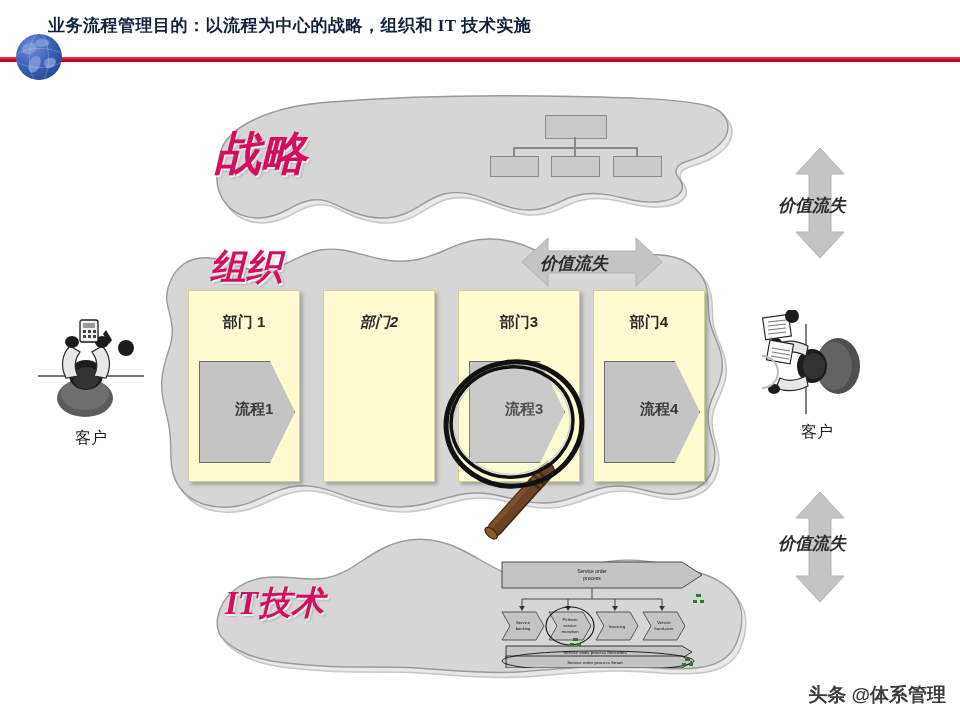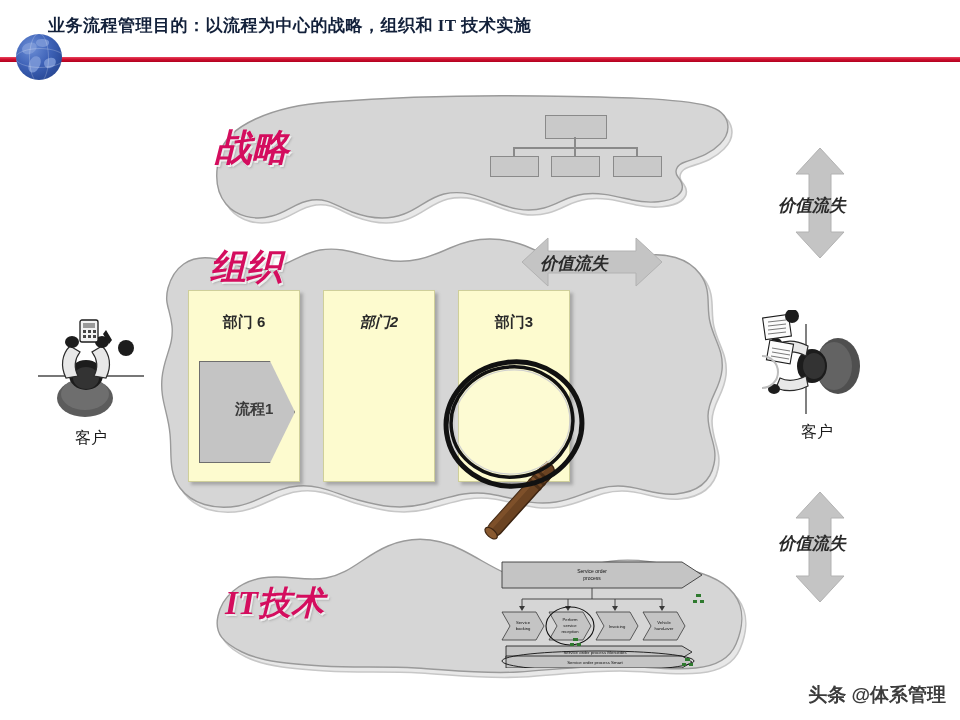--- a/index.html
+++ b/index.html
@@ -46,21 +46,21 @@
 
   
   .band-title{
     position:absolute;
     font-family:"Liberation Serif","DejaVu Serif",serif;
     font-style:italic;font-weight:bold;
     color:#d40d5e;
     text-shadow:1.5px 1.5px 0 rgba(255,255,255,.75), 2.5px 2.5px 2px rgba(120,120,120,.35);
     white-space:nowrap;
   }
-  #t-strategy{left:215px;top:123px;font-size:37px;}
+  #t-strategy{left:215px;top:123px;font-size:46px;}
   #t-organization{left:210px;top:243px;font-size:36px;}
   #t-it{left:225px;top:581px;font-size:33px;}
 
   
   .oc-box{position:absolute;background:#c9c9c9;border:1px solid #8a8a8a;}
   .oc-line{position:absolute;background:#8a8a8a;}
 
   
   .dept{
     position:absolute;top:290px;width:110px;height:190px;
@@ -203,30 +203,39 @@
   <div class="band-title" id="t-organization">组织</div>
 
   <div class="vl-h" style="left:522px;top:234px;width:140px;height:56px;">
     <svg width="140" height="56" viewBox="0 0 140 56">
       <polygon points="0,28 26,4 26,17 114,17 114,4 140,28 114,52 114,39 26,39 26,52" fill="#c4c4c4" stroke="#b2b2b2" stroke-width="1"></polygon>
     </svg>
   </div>
   <div class="vl-text" style="left:540px;top:252px;">价值流失</div>
 
   <div class="dept" style="left:188px;">
-    <div class="dept-label">部门 6</div>
+    <div class="dept-label">部门 1</div>
     <div class="chev">
       <div class="chev-label">流程1</div>
     </div>
   </div>
   <div class="dept" style="left:323px;font-style:italic;">
     <div class="dept-label">部门2</div>
   </div>
-  <div class="dept" style="left:458px;">
+  <div class="dept" style="left:458px;padding-left:10px;">
     <div class="dept-label">部门3</div>
+    <div class="chev">
+      <div class="chev-label">流程3</div>
+    </div>
+  </div>
+  <div class="dept" style="left:593px;">
+    <div class="dept-label">部门4</div>
+    <div class="chev">
+      <div class="chev-label">流程4</div>
+    </div>
   </div>
 
   <div class="blob" style="left:200px;top:520px;">
     <svg width="560" height="160" viewBox="0 0 560 160">
       <path d="M18,96 C22,76 40,62 62,58 C86,54 104,62 126,58
                C150,54 164,36 188,26 C214,15 238,18 262,30
                C288,43 306,58 332,60 C356,62 372,50 396,44
                C422,37 448,40 474,46 C500,52 522,58 534,74
                C546,90 542,110 536,124 C530,138 516,146 496,148
                C470,151 444,146 416,146 C382,146 352,150 318,152

